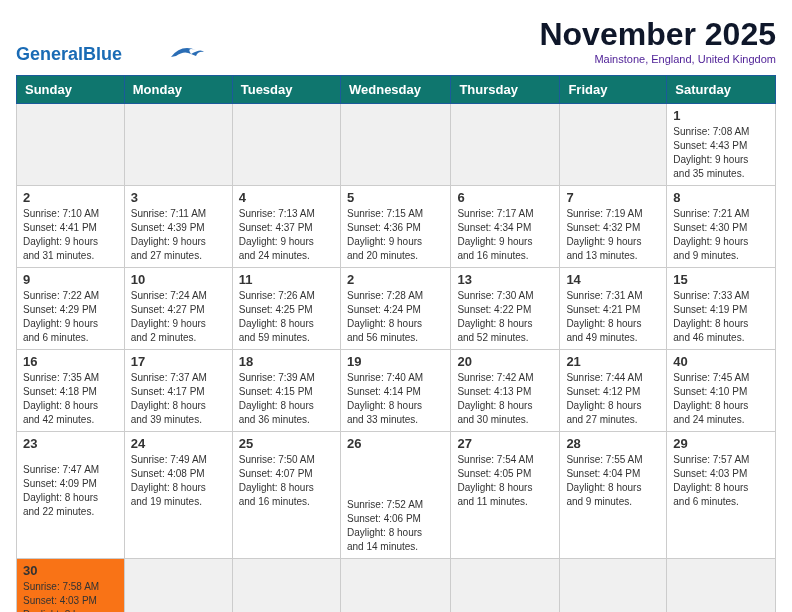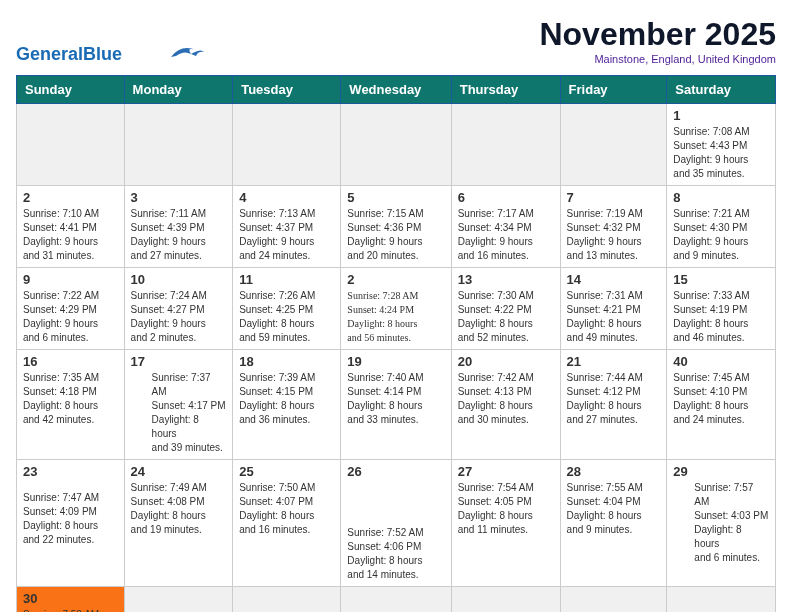--- a/index.html
+++ b/index.html
@@ -207,21 +207,21 @@
         </td>
         <td>
           <span class="day-number">11</span>
           <div class="day-info" style="white-space: pre-line;">Sunrise: 7:26 AM
 Sunset: 4:25 PM
 Daylight: 8 hours
 and 59 minutes.</div>
         </td>
         <td>
           <span class="day-number">2</span>
-          <div class="day-info" style="white-space: pre-line; font-family: Liberation Serif, serif;">Sunrise: 7:28 AM
+          <div class="day-info" style="white-space: pre-line;">Sunrise: 7:28 AM
 Sunset: 4:24 PM
 Daylight: 8 hours
 and 56 minutes.</div>
         </td>
         <td>
           <span class="day-number">13</span>
           <div class="day-info" style="white-space: pre-line;">Sunrise: 7:30 AM
 Sunset: 4:22 PM
 Daylight: 8 hours
 and 52 minutes.</div>
@@ -244,21 +244,21 @@
       <tr>
         <td>
           <span class="day-number">16</span>
           <div class="day-info" style="white-space: pre-line;">Sunrise: 7:35 AM
 Sunset: 4:18 PM
 Daylight: 8 hours
 and 42 minutes.</div>
         </td>
         <td>
           <span class="day-number">17</span>
-          <div class="day-info" style="white-space: pre-line; margin-left: 21px;">Sunrise: 7:37 AM
+          <div class="day-info" style="white-space: pre-line;">Sunrise: 7:37 AM
 Sunset: 4:17 PM
 Daylight: 8 hours
 and 39 minutes.</div>
         </td>
         <td>
           <span class="day-number">18</span>
           <div class="day-info" style="white-space: pre-line;">Sunrise: 7:39 AM
 Sunset: 4:15 PM
 Daylight: 8 hours
 and 36 minutes.</div>
@@ -330,21 +330,21 @@
         </td>
         <td>
           <span class="day-number">28</span>
           <div class="day-info" style="white-space: pre-line;">Sunrise: 7:55 AM
 Sunset: 4:04 PM
 Daylight: 8 hours
 and 9 minutes.</div>
         </td>
         <td>
           <span class="day-number">29</span>
-          <div class="day-info" style="white-space: pre-line; margin-left: 21px;">Sunrise: 7:57 AM
+          <div class="day-info" style="white-space: pre-line;">Sunrise: 7:57 AM
 Sunset: 4:03 PM
 Daylight: 8 hours
 and 6 minutes.</div>
         </td>
       </tr>
       <tr class="last-row">
         <td class="has-data">
           <span class="day-number">30</span>
           <div class="day-info" style="white-space: pre-line;">Sunrise: 7:58 AM
 Sunset: 4:03 PM

